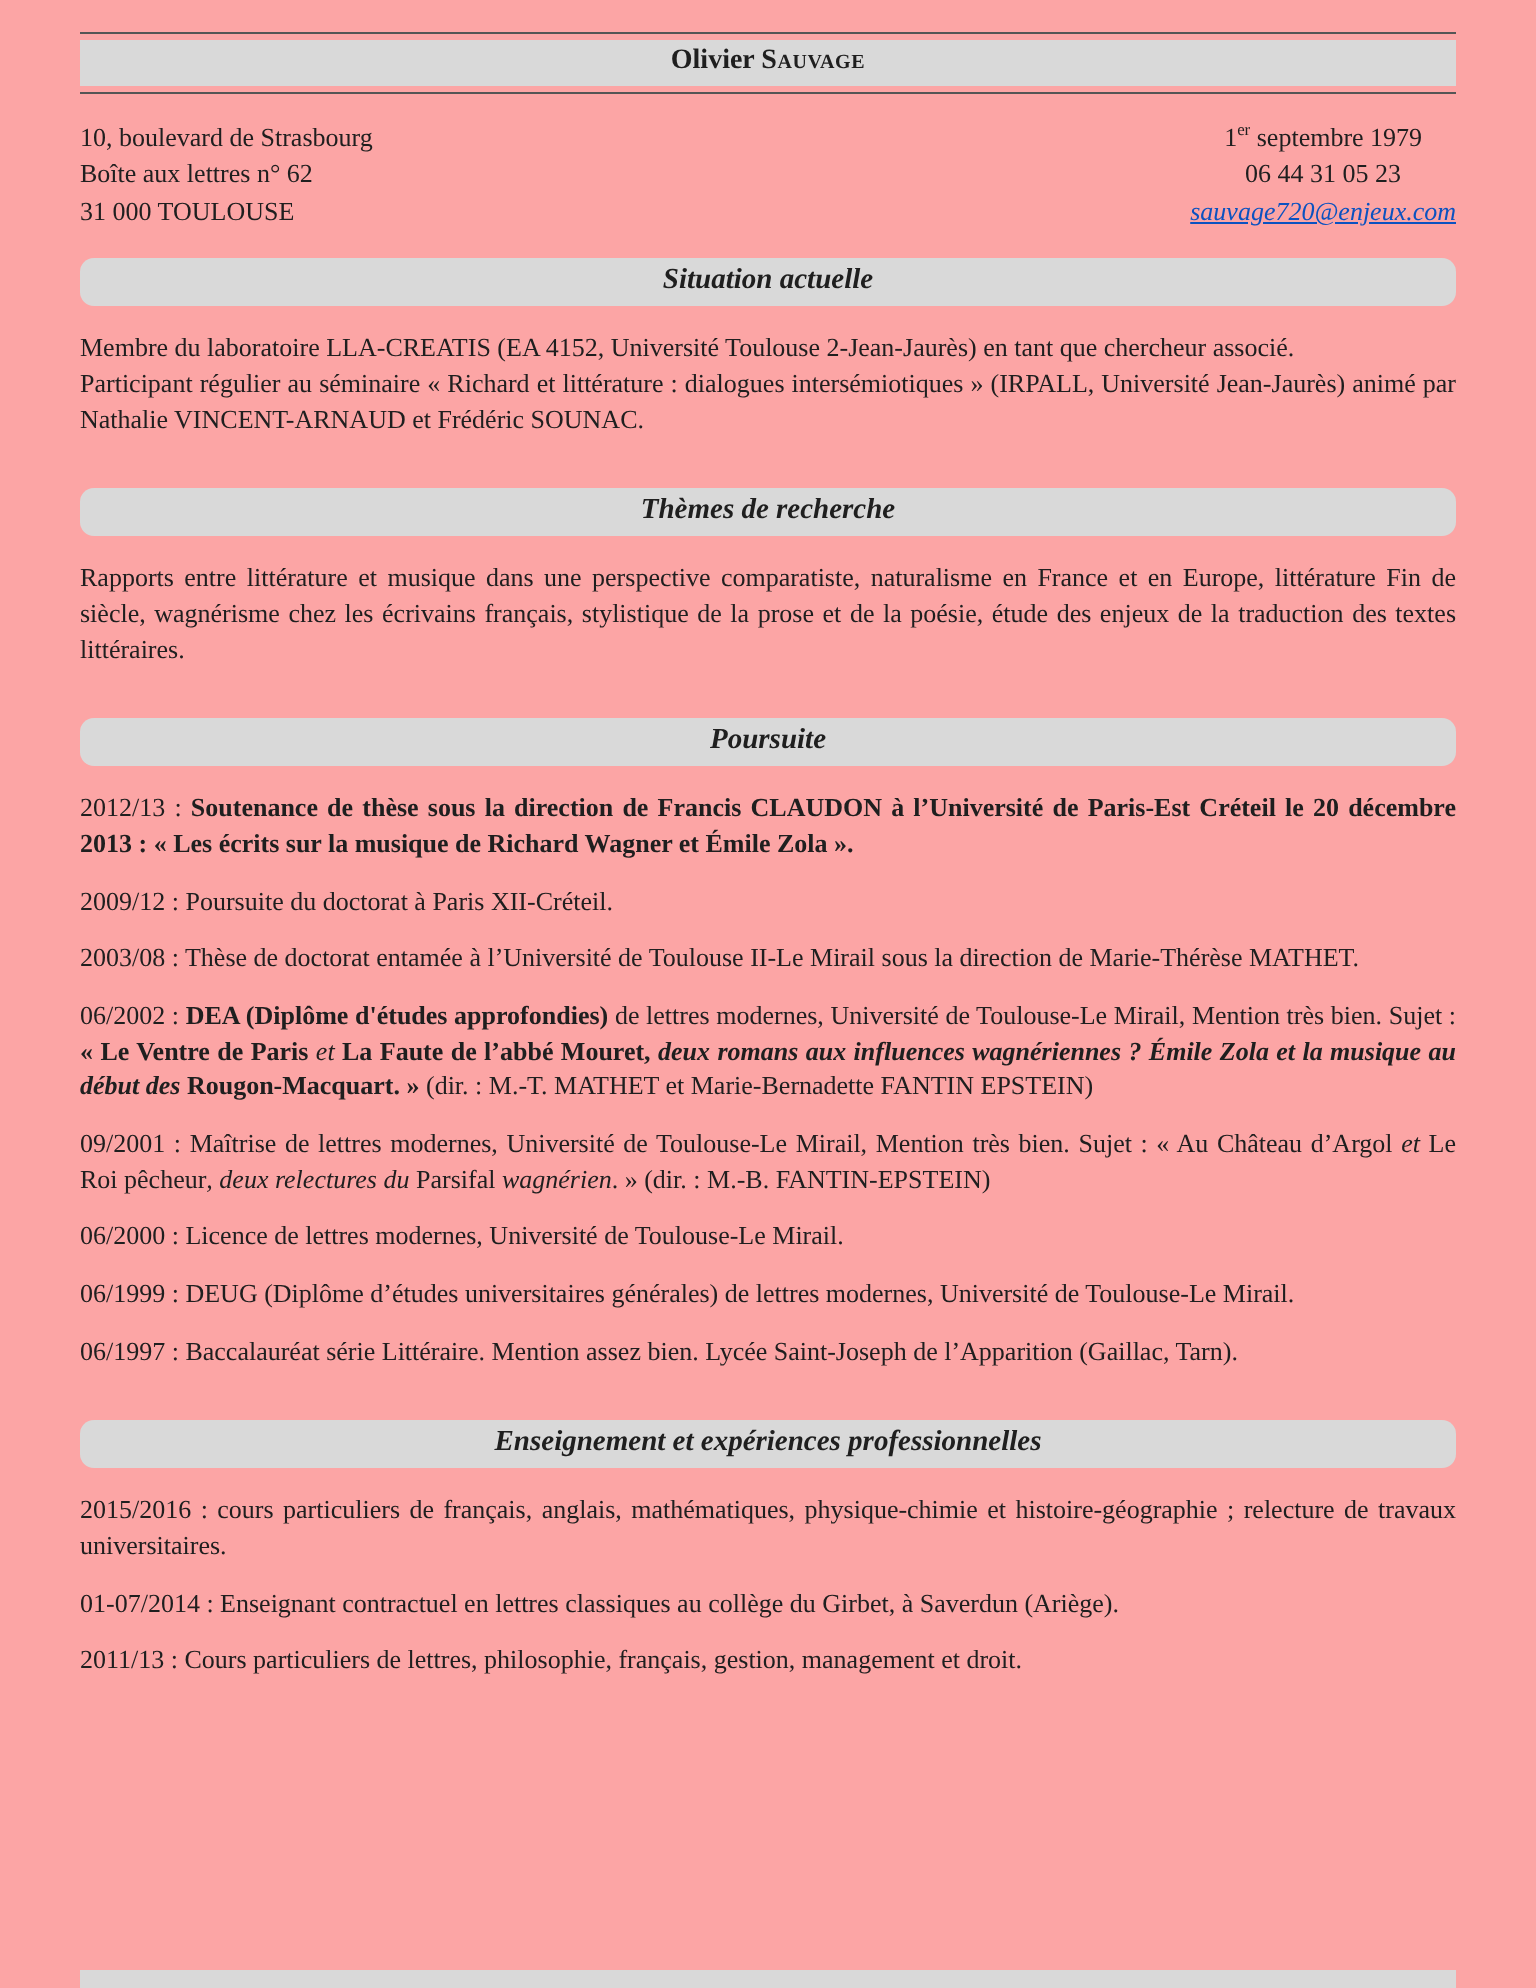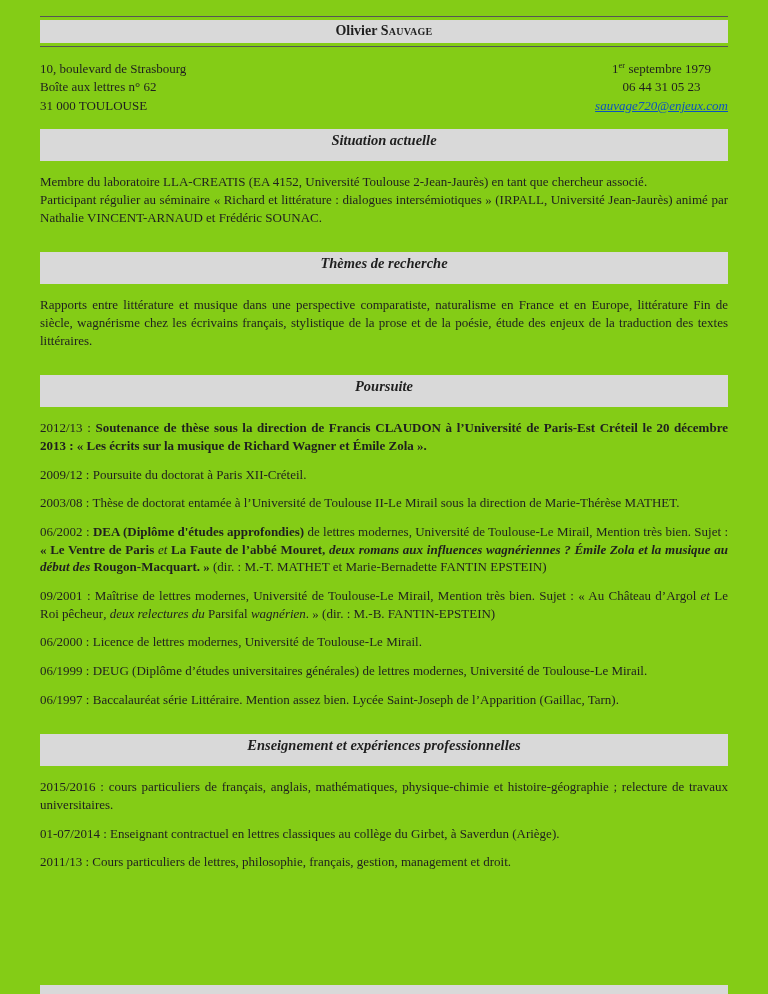--- a/index.html
+++ b/index.html
@@ -5,21 +5,21 @@
   html, body { margin: 0; padding: 0; background: #ffffff; }
   .page {
     width: 768px; height: 994px;
     box-sizing: border-box;
     padding: 16px 40px 0 40px;
     position: relative;
     overflow: hidden;
     font-family: "Liberation Serif", serif;
     font-size: 13px;
     color: #1f1f1f;
-    background: #84cc16;
+    background: #fca5a5;
   }
   .rule { border-top: 1px solid #555; height: 0; }
   .name-bar {
     background: #d9d9d9;
     text-align: center;
     font-weight: bold;
     font-size: 14px;
     padding: 3px 0 4px 0;
     margin: 3px 0;
   }
@@ -36,22 +36,23 @@
     font-style: italic;
     text-decoration: underline;
     cursor: pointer;
   }
   .section-bar {
     background: #d9d9d9;
     text-align: center;
     font-weight: bold;
     font-style: italic;
     font-size: 14.5px;
-    padding: 3px 0 12px 0;
+    padding: 3px 0 4px 0;
     margin-top: 26px;
+    border-radius: 7px;
   }
   .section-bar.first { margin-top: 14px; }
   .section-body p {
     margin: 0;
     text-align: justify;
     line-height: 1.36;
   }
   .section-body p.spaced { margin-top: 11px; }
   .section-body p.lead { margin-top: 12px; }
   .bottom-bar {

